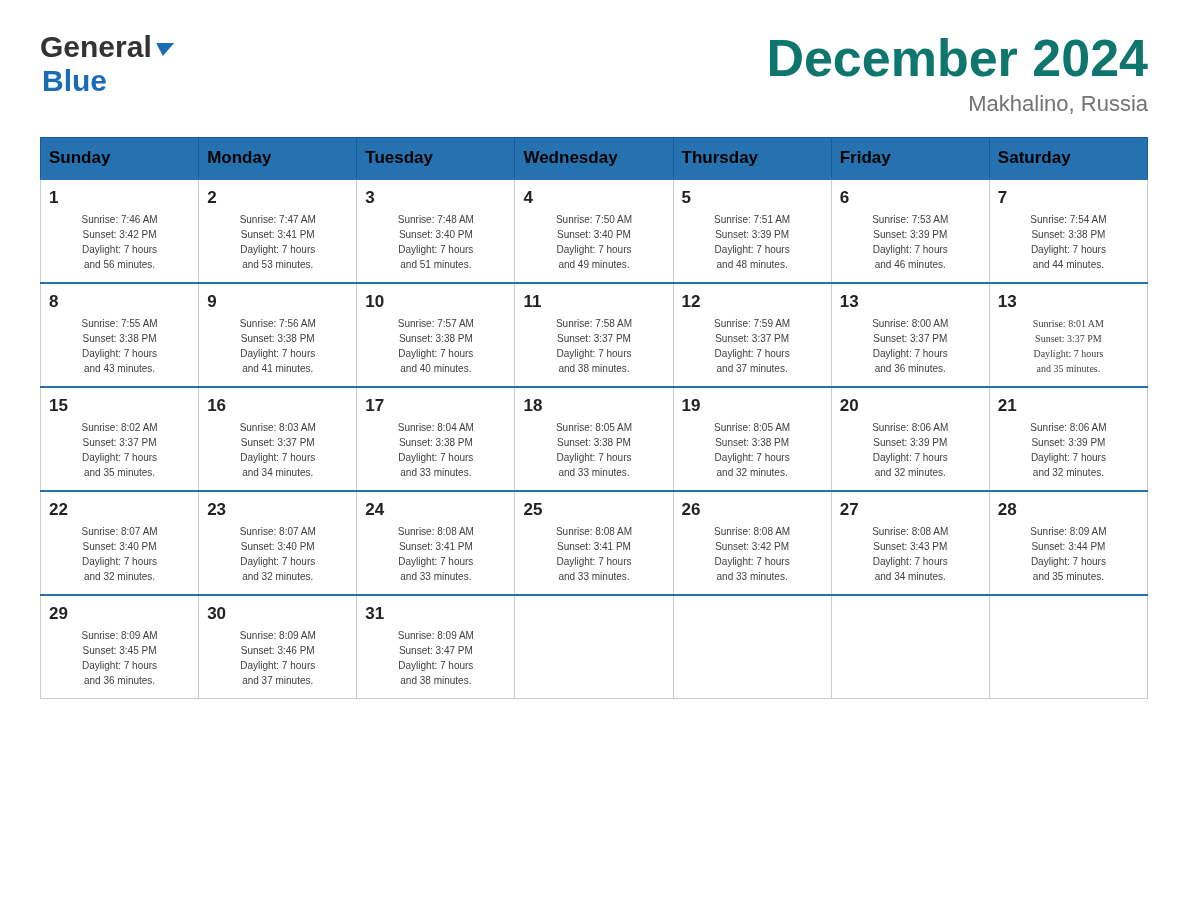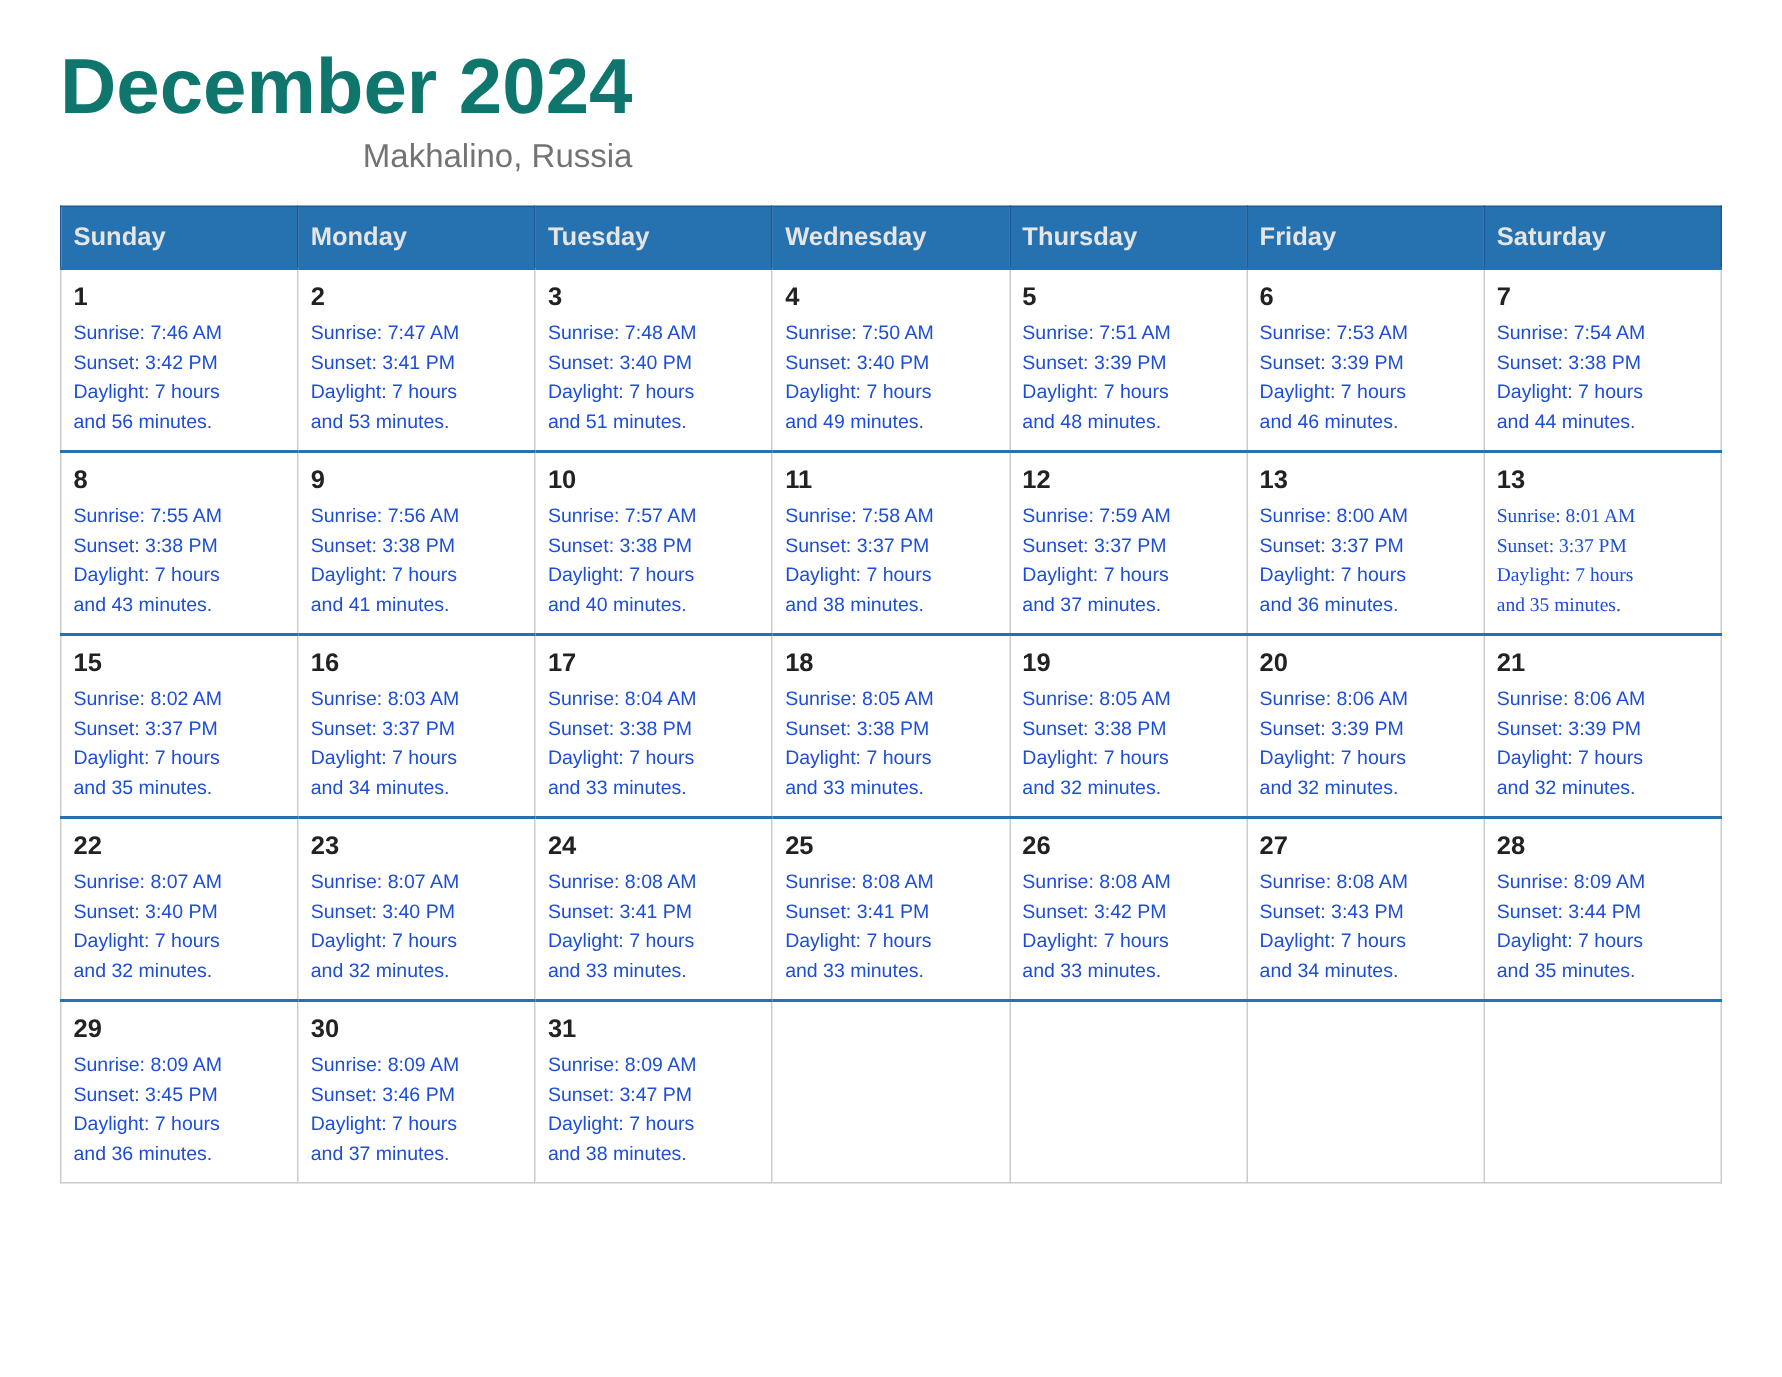--- a/index.html
+++ b/index.html
@@ -30,21 +30,21 @@
       color: #737373;
       margin-top: 4px;
     }
     .calendar {
       width: 100%;
       border-collapse: collapse;
       table-layout: fixed;
     }
     .calendar thead th {
       background-color: #2672b0;
-      color: #e5e5e5;
+      color: #000000;
       font-size: 17px;
       font-weight: bold;
       padding: 10px 8px;
       text-align: left;
       border: 1px solid #1a5a9a;
     }
     .calendar tbody td {
       vertical-align: top;
       border: 1px solid #ccc;
       border-top: 2px solid #2672b0;
@@ -54,23 +54,24 @@
       min-height: 110px;
     }
     .day-number {
       font-size: 17px;
       font-weight: bold;
       color: #222;
       display: block;
       margin-bottom: 4px;
     }
     .day-info {
-      font-size: 13px;
+      font-size: 10px;
       line-height: 1.5;
-      color: #1d4ed8;
+      color: #404040;
+      text-align: center;
     }
     .empty-cell {
       background: #fff;
       border-top: 2px solid #2672b0;
     }
     .logo-combined {
       display: flex;
       flex-direction: column;
     }
     .logo-row1 {
@@ -96,20 +97,27 @@
       border-top: 13px solid #1a6db5;
       transform: skewX(-10deg);
       position: relative;
       top: 2px;
     }
   </style>
 </head>
 <body>
 
 <div class="header">
+  <div class="logo-combined">
+    <div class="logo-row1">
+      <span>General</span>
+      <span class="arrow-icon"></span>
+    </div>
+    <div class="logo-row2">Blue</div>
+  </div>
   <div class="title-block">
     <div class="month-title">December 2024</div>
     <div class="location">Makhalino, Russia</div>
   </div>
 </div>
 
 <table class="calendar">
   <thead>
     <tr>
     <th>Sunday</th>

